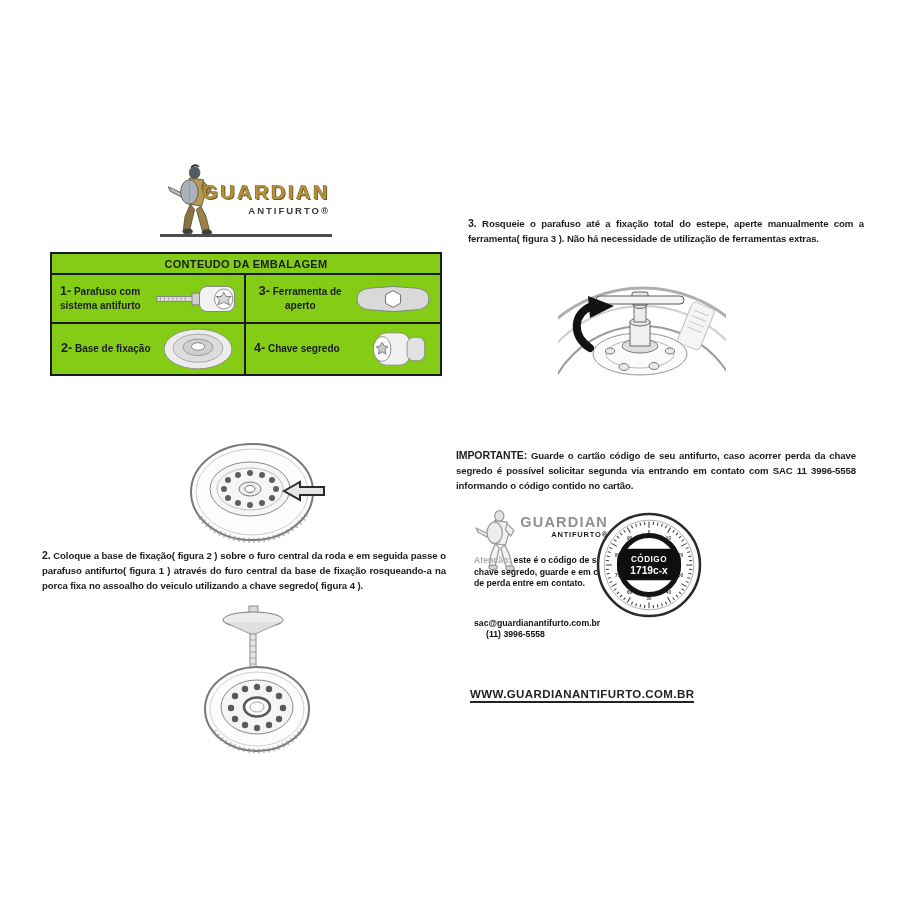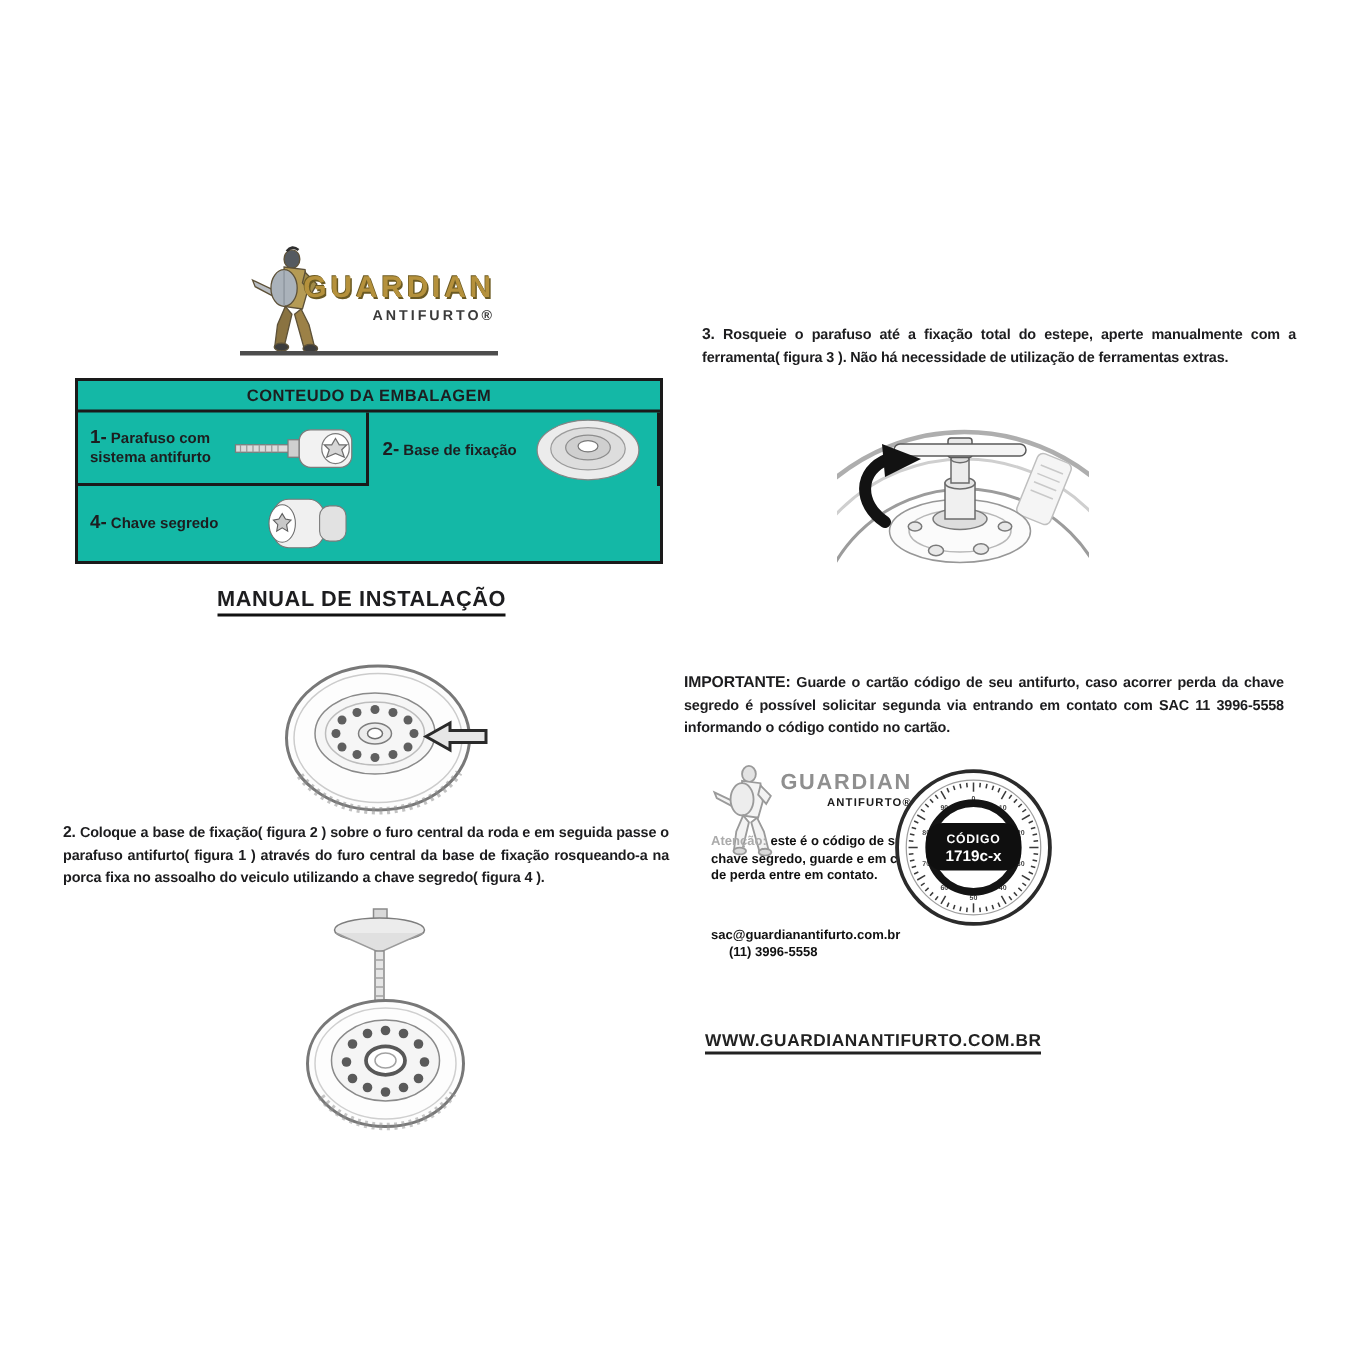--- a/index.html
+++ b/index.html
@@ -6,21 +6,21 @@
   .page{position:relative;width:898px;height:898px;background:#ffffff;overflow:hidden;
         font-family:"Liberation Sans",sans-serif;color:#1d1d1f;}
   .abs{position:absolute;}
   
   .logo-text{display:flex;flex-direction:column;align-items:flex-end;}
   .logo-name{font-size:20px;font-weight:700;letter-spacing:2.5px;color:#b5913c;
              text-shadow:1px 1px 0 #6b5a23, -0.5px -0.5px 0 #6b5a23;}
   .logo-sub{font-size:9.5px;font-weight:700;letter-spacing:2px;color:#3a3a3a;margin-top:1px;}
   .logo-rule{background:#4d4d4d;height:3px;}
   
-  .ptable{border:2px solid #1a1a1a;background:#14b8a6;}
+  .ptable{border:2px solid #1a1a1a;background:#84cc16;}
   .ptable-header{height:19px;border-bottom:2px solid #1a1a1a;display:flex;align-items:center;justify-content:center;
                  font-size:11px;font-weight:700;letter-spacing:.3px;}
   .ptable-grid{display:grid;grid-template-columns:1fr 1fr;grid-template-rows:49px 50px;}
   .pcell{display:flex;align-items:center;justify-content:space-between;padding:2px 8px 2px 8px;}
   .pcell.c1,.pcell.c3{border-right:2px solid #1a1a1a;}
   .pcell.c1,.pcell.c2{border-bottom:2px solid #1a1a1a;}
   .plabel{font-size:10px;font-weight:700;line-height:1.25;}
   .plabel b{font-size:12.5px;}
   .pcell.c2 .plabel,.pcell.c3 .plabel{text-align:center;}
   .pcell .plabel{flex:0 0 52%;}
@@ -81,20 +81,30 @@
         </div>
         <svg class="picon" width="100" height="40" viewBox="0 0 120 48">
           <g stroke="#7c7c7c" fill="#e9e9e9">
             <rect x="6" y="21" width="44" height="6" fill="#dcdcdc"></rect>
             <path d="M10,21 v6 M15,21 v6 M20,21 v6 M25,21 v6 M30,21 v6 M35,21 v6 M40,21 v6" stroke="#9a9a9a" fill="none"></path>
             <rect x="48" y="17" width="9" height="14" fill="#cfcfcf"></rect>
             <rect x="57" y="9" width="42" height="30" rx="9" fill="#f2f2f2"></rect>
             <ellipse cx="86" cy="24" rx="11" ry="12" fill="#ffffff"></ellipse>
             <path d="M86,16 l3,5 l6,0 l-4,4 l2,6 l-7,-3 l-7,3 l2,-6 l-4,-4 l6,0 Z" fill="#d7d7d7" stroke="#6e6e6e"></path>
           </g>
+        </svg>
+      </div>
+      <div class="pcell c2">
+        <div class="plabel">
+          <b>3-</b>
+          <span>Ferramenta de aperto</span>
+        </div>
+        <svg class="picon" width="92" height="34" viewBox="0 0 110 38">
+          <path d="M12,19 Q12,7 28,6 L55,4 L82,6 Q98,7 98,19 Q98,31 82,32 L55,34 L28,32 Q12,31 12,19 Z" fill="#d9d9d9" stroke="#7a7a7a"></path>
+          <polygon points="55,9 64,14 64,24 55,29 46,24 46,14" fill="#ffffff" stroke="#5c5c5c"></polygon>
         </svg>
       </div>
       <div class="pcell c3">
         <div class="plabel">
           <b>2-</b>
           <span>Base de fixação</span>
         </div>
         <svg class="picon" width="76" height="48" viewBox="0 0 90 58">
           <ellipse cx="45" cy="29" rx="41" ry="24" fill="#ececec" stroke="#858585"></ellipse>
           <ellipse cx="45" cy="28" rx="30" ry="17" fill="#dddddd" stroke="#9b9b9b"></ellipse>
@@ -110,23 +120,20 @@
         <svg class="picon" width="66" height="44" viewBox="0 0 90 56">
           <rect x="14" y="6" width="46" height="44" rx="14" fill="#f0f0f0" stroke="#777777"></rect>
           <rect x="56" y="12" width="24" height="32" rx="9" fill="#e2e2e2" stroke="#7c7c7c"></rect>
           <ellipse cx="22" cy="28" rx="12" ry="17" fill="#ffffff" stroke="#6e6e6e"></ellipse>
           <path d="M22,19 l3,5 l5,1 l-4,4 l1,6 l-5,-3 l-5,3 l1,-6 l-4,-4 l5,-1 Z" fill="#c9c9c9" stroke="#5f5f5f"></path>
         </svg>
       </div>
     </div>
   </div>
 
-  <div class="abs manual-title-wrap" style="left:40px;top:391px;width:402px;">
-    <span class="manual-title">MANUAL DE INSTALAÇÃO</span>
-  </div>
 
 
   <svg class="abs" style="left:188px;top:441px;" width="142" height="104" viewBox="0 0 142 104">
     <ellipse cx="64" cy="51" rx="61" ry="48" fill="#fdfdfd" stroke="#787878" stroke-width="2"></ellipse>
     <ellipse cx="64" cy="51" rx="56" ry="43" fill="none" stroke="#cccccc"></ellipse>
     <path d="M12,76 A60,46 0 0 0 118,74" fill="none" stroke="#909090" stroke-width="5" stroke-dasharray="2,3" opacity=".55"></path>
     <ellipse cx="62" cy="48" rx="40" ry="27" fill="#f6f6f6" stroke="#8a8a8a"></ellipse>
     <ellipse cx="62" cy="48" rx="33" ry="21" fill="none" stroke="#bdbdbd"></ellipse>
     <g fill="#5f5f5f">
       <circle cx="62" cy="64" r="3"></circle>

